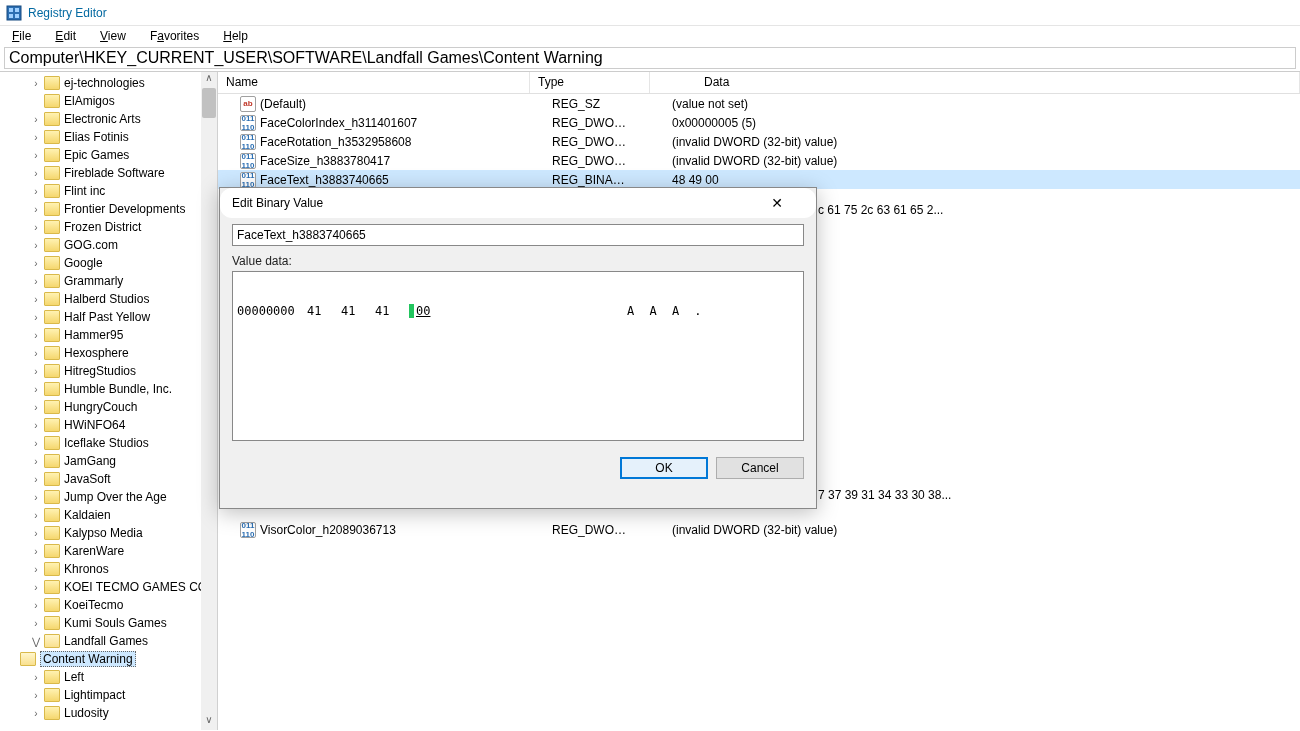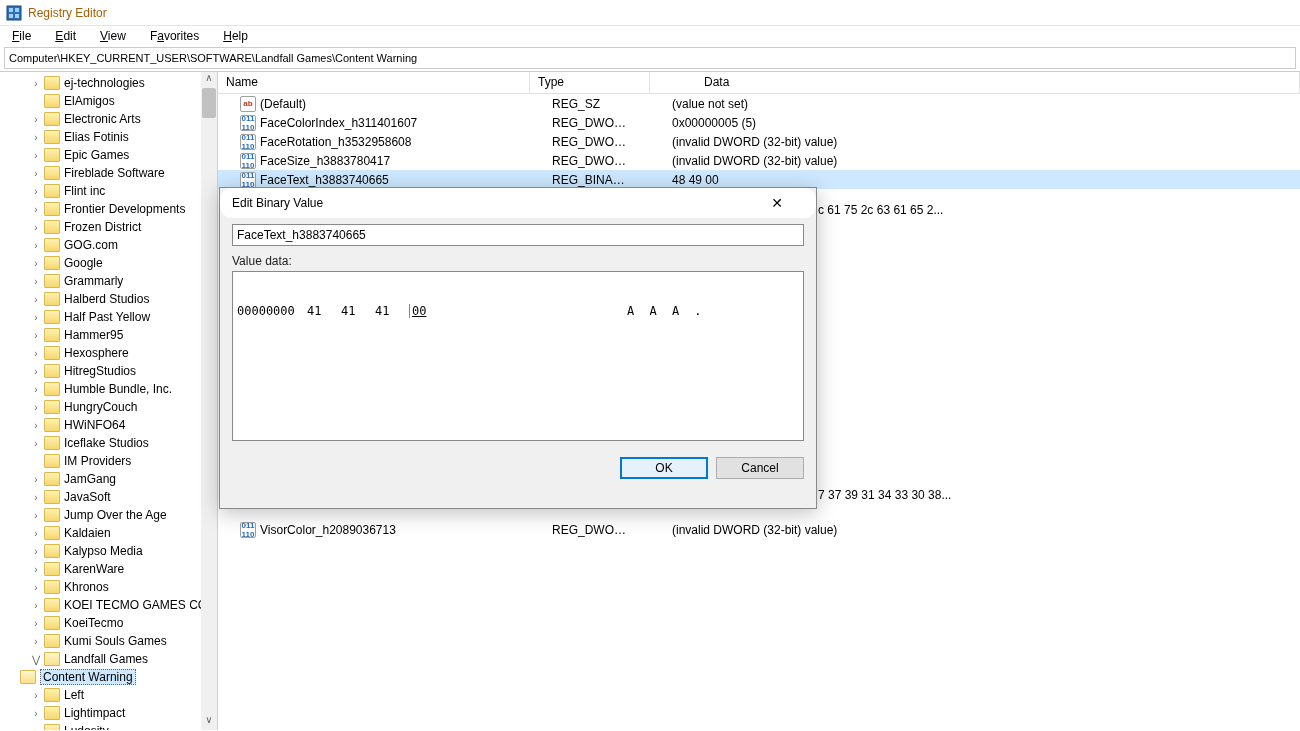--- a/index.html
+++ b/index.html
@@ -1,29 +1,29 @@
 <!DOCTYPE html>
 <html><head>
 <meta charset="utf-8">
 <style>
   * { box-sizing: border-box; margin: 0; padding: 0; }
   body { font-family: "Segoe UI", Tahoma, sans-serif; font-size: 12px; color: #000; background: #fff; width: 1300px; height: 731px; overflow: hidden; position: relative; }
 
   
   .titlebar { height: 26px; display: flex; align-items: center; padding-left: 6px; border-bottom: 1px solid #e5e5e5; }
   .titlebar .app-icon { width: 16px; height: 16px; margin-right: 6px; }
-  .titlebar .title { color: #a16207; font-size: 12px; }
+  .titlebar .title { color: #0369a1; font-size: 12px; }
 
   
   .menubar { height: 20px; display: flex; align-items: center; padding-left: 4px; gap: 8px; font-size: 12px; }
   .menubar .menu-item { padding: 2px 8px; cursor: default; }
   .menubar .menu-item u { text-decoration: underline; }
 
   
-  .addressbar { height: 22px; display: flex; align-items: center; border: 1px solid #ccc; margin: 1px 4px 2px 4px; padding: 0 4px; font-size: 11px; background: #fff; }
+  .addressbar { height: 22px; display: flex; align-items: center; border: 1px solid #ccc; margin: 1px 4px 2px 4px; padding: 0 4px; font-size: 16px; background: #fff; }
 
   
   .main { display: flex; height: calc(731px - 26px - 20px - 26px); border-top: 1px solid #ccc; }
   .tree-pane { width: 218px; border-right: 1px solid #d0d0d0; overflow: hidden; position: relative; }
   .list-pane { flex: 1; overflow: hidden; position: relative; }
 
   
   .tree { padding-top: 2px; }
   .tree-row { display: flex; align-items: center; height: 18px; padding-left: 6px; white-space: nowrap; }
   .tree-row .chev { width: 12px; display: inline-flex; justify-content: center; color: #666; font-size: 10px; cursor: default; }
@@ -67,21 +67,21 @@
   .dialog-title .close { width: 30px; height: 24px; display: inline-flex; align-items: center; justify-content: center; font-size: 14px; cursor: default; }
   .dialog-body { padding: 6px 12px; }
   .dlabel { font-size: 12px; margin-bottom: 3px; margin-top: 4px; color: #222; }
   .dinput { width: 100%; height: 22px; border: 1px solid #888; padding: 2px 4px; font-family: inherit; font-size: 12px; background: #fff; }
   .hex-editor { width: 100%; height: 170px; border: 1px solid #888; background: #fff; padding: 4px; font-family: Consolas, monospace; font-size: 12px; white-space: pre; overflow: hidden; }
   .hex-line { display: flex; }
   .hex-offset { width: 70px; }
   .hex-bytes { width: 210px; letter-spacing: 0; }
   .hex-bytes span { display: inline-block; width: 34px; }
   .hex-ascii { flex: 1; padding-left: 110px; letter-spacing: 4px; }
-  .caret-cell { border-left: 1px solid #22c55e; padding-left:2px;text-decoration:underline; }
+  .caret-cell { border-left: 5px solid #22c55e; padding-left:2px;text-decoration:underline; }
   .dialog-buttons { display: flex; justify-content: flex-end; gap: 8px; padding: 10px 12px; }
   .dbtn { width: 88px; height: 22px; border: 1px solid #adadad; background: #e1e1e1; font-size: 12px; cursor: default; display: inline-flex; align-items: center; justify-content: center; }
   .dbtn.primary { border: 2px solid #0078d7; background: #e5f1fb; }
 </style>
 </head>
 <body>
 
 <div class="titlebar">
   <span class="app-icon">
     <svg width="16" height="16" viewBox="0 0 16 16">
@@ -210,25 +210,20 @@
           <span class="chev">›</span>
           <span class="folder-icon"></span>
           <span class="label">HWiNFO64</span>
         </div>
         <div class="tree-row indent1">
           <span class="chev">›</span>
           <span class="folder-icon"></span>
           <span class="label">Iceflake Studios</span>
         </div>
         <div class="tree-row indent1">
-          <span class="chev blank">›</span>
-          <span class="folder-icon"></span>
-          <span class="label">IM Providers</span>
-        </div>
-        <div class="tree-row indent1">
           <span class="chev">›</span>
           <span class="folder-icon"></span>
           <span class="label">JamGang</span>
         </div>
         <div class="tree-row indent1">
           <span class="chev">›</span>
           <span class="folder-icon"></span>
           <span class="label">JavaSoft</span>
         </div>
         <div class="tree-row indent1">

